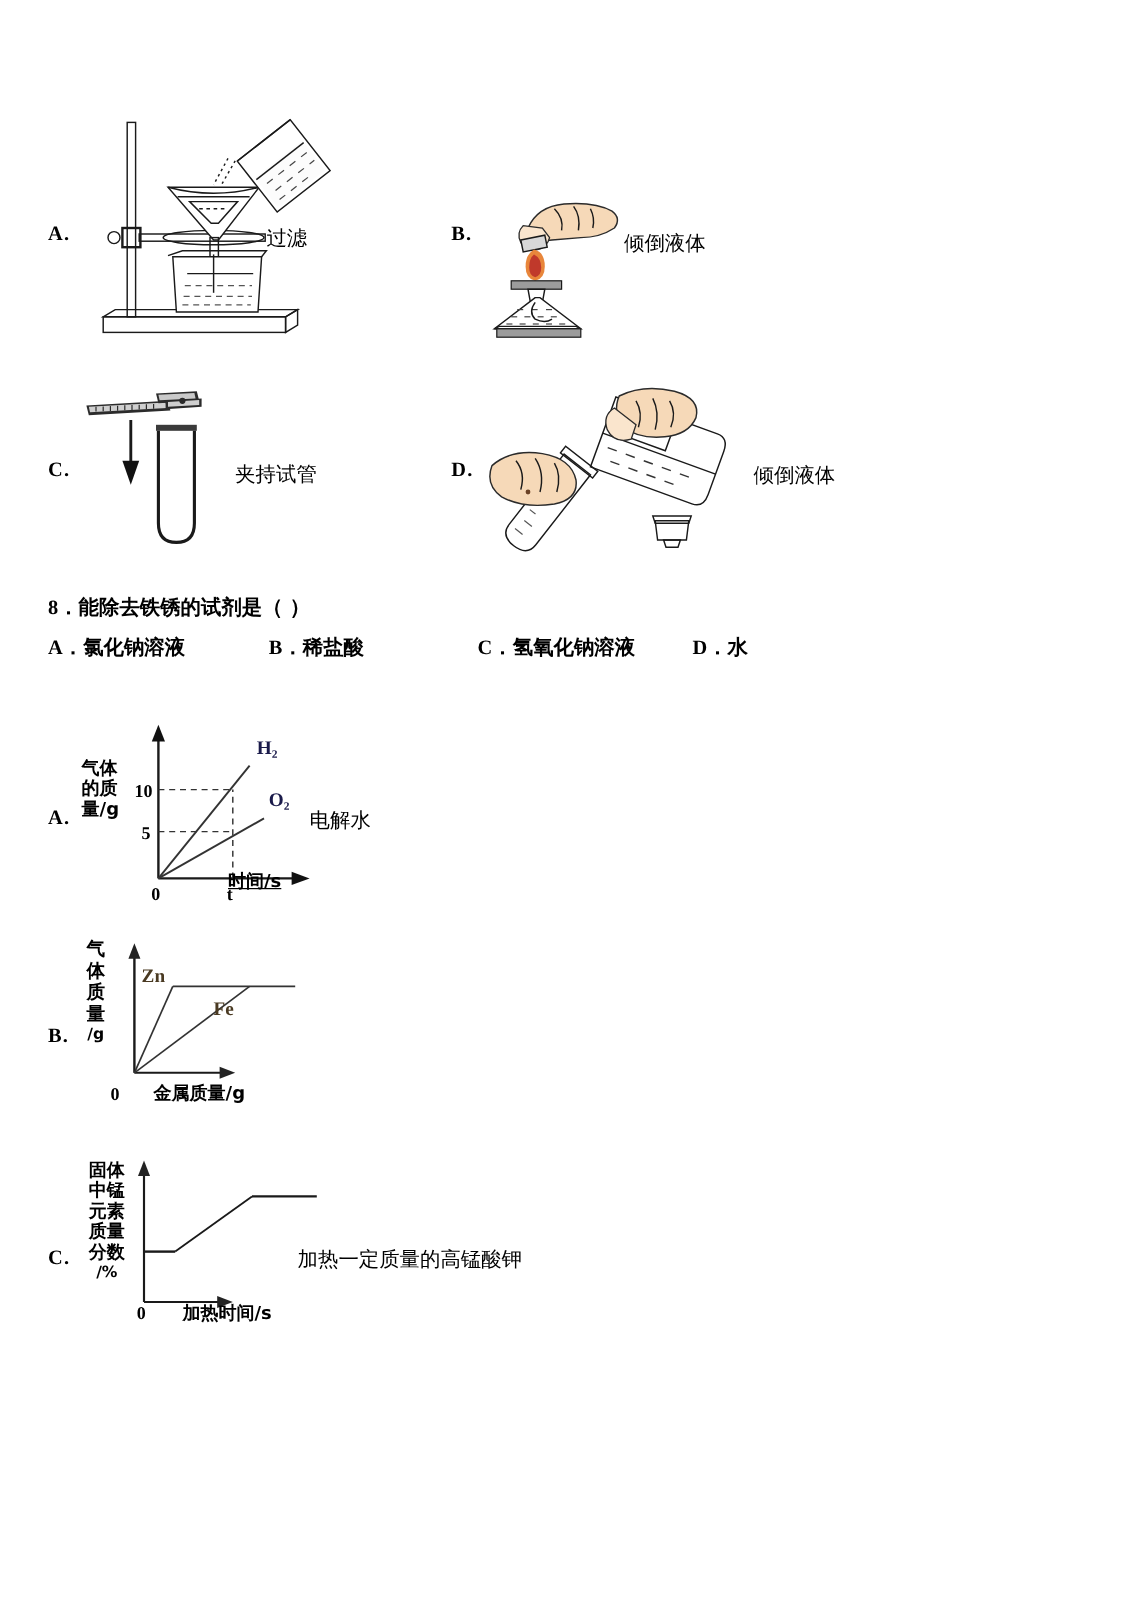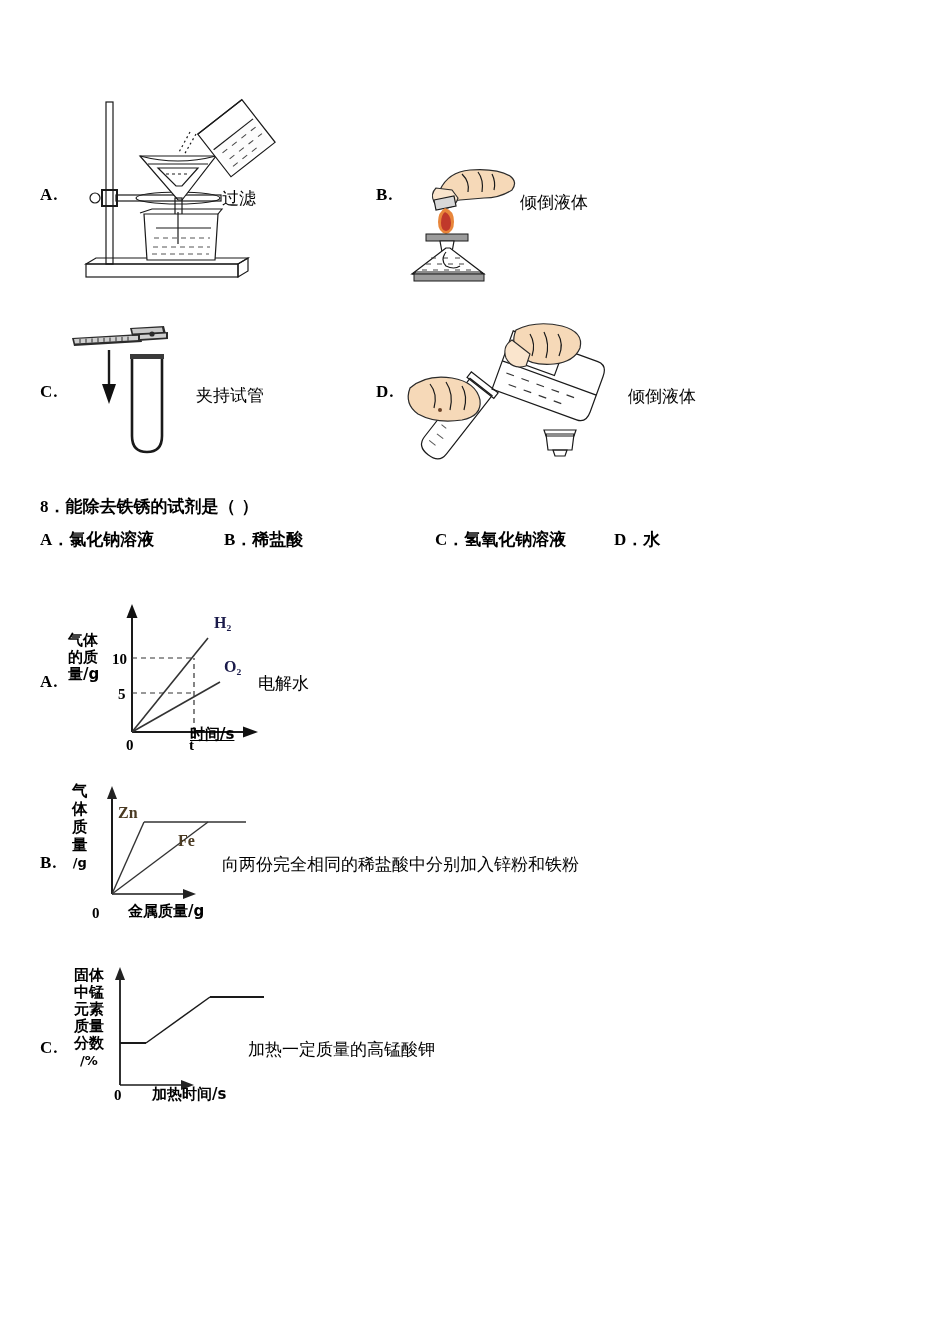--- a/index.html
+++ b/index.html
@@ -269,21 +269,21 @@
     <span class="qtext-ser">8．</span><span class="cn qtext">能除去铁锈的试剂是（ ）</span>
   </div>
 
   <div class="abs" style="left:40px; top:528px; white-space:nowrap;">
     <span style="display:inline-block; width:180px;">
       <span class="qtext-ser">A．</span><span class="cn qtext">氯化钠溶液</span>
     </span>
     <span style="display:inline-block; width:170px;">
       <span class="qtext-ser">B．</span><span class="cn qtext">稀盐酸</span>
     </span>
-    <span style="display:inline-block; width:175px;margin-left:37px;">
+    <span style="display:inline-block; width:175px;">
       <span class="qtext-ser">C．</span><span class="cn qtext">氢氧化钠溶液</span>
     </span>
     <span style="display:inline-block;">
       <span class="qtext-ser">D．</span><span class="cn qtext">水</span>
     </span>
   </div>
 
 
   <div class="abs" style="left:40px; top:672px;">
     <span class="opt-letter">A.</span>
@@ -348,21 +348,20 @@
       <line x1="46" y1="40" x2="148" y2="40" stroke="#333" stroke-width="1.4"></line>
 
       <line x1="14" y1="112" x2="110" y2="40" stroke="#333" stroke-width="1.4"></line>
       <text x="20" y="36" style="font-family:'Liberation Serif',serif;font-weight:700;font-size:16px;fill:#4a3a22">Zn</text>
       <text x="80" y="64" style="font-family:'Liberation Serif',serif;font-weight:700;font-size:16px;fill:#4a3a22">Fe</text>
     </svg>
   </div>
 
   <div class="abs axis-num" style="left:92px; top:905px;">0</div>
   <div class="abs chart-label" style="left:128px; top:903px;">金属质量/g</div>
-  <div class="abs cn cap" style="left:222px; top:853px;">向两份完全相同的稀盐酸中分别加入锌粉和铁粉</div>
 
   <div class="abs" style="left:40px; top:1038px;">
     <span class="opt-letter">C.</span>
   </div>
 
   <div class="abs chart-label" style="left:72px; top:967px; width:34px; text-align:center;">
     <div>固体</div>
     <div>中锰</div>
     <div>元素</div>
     <div>质量</div>

